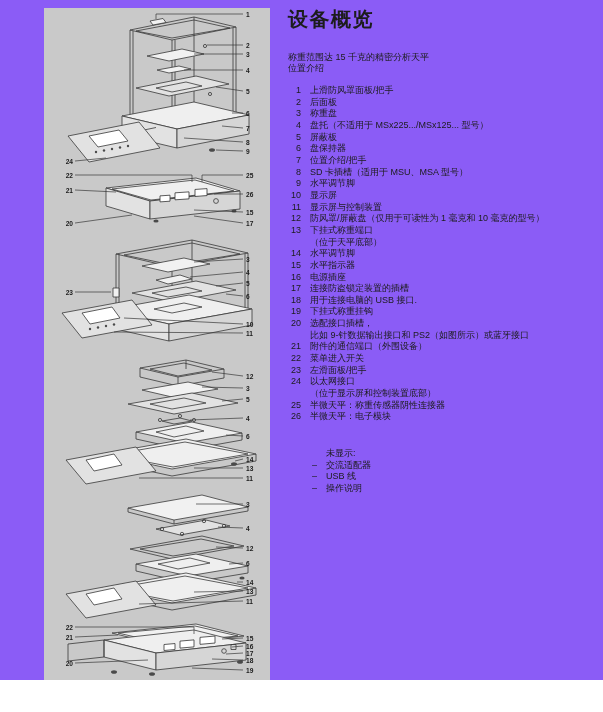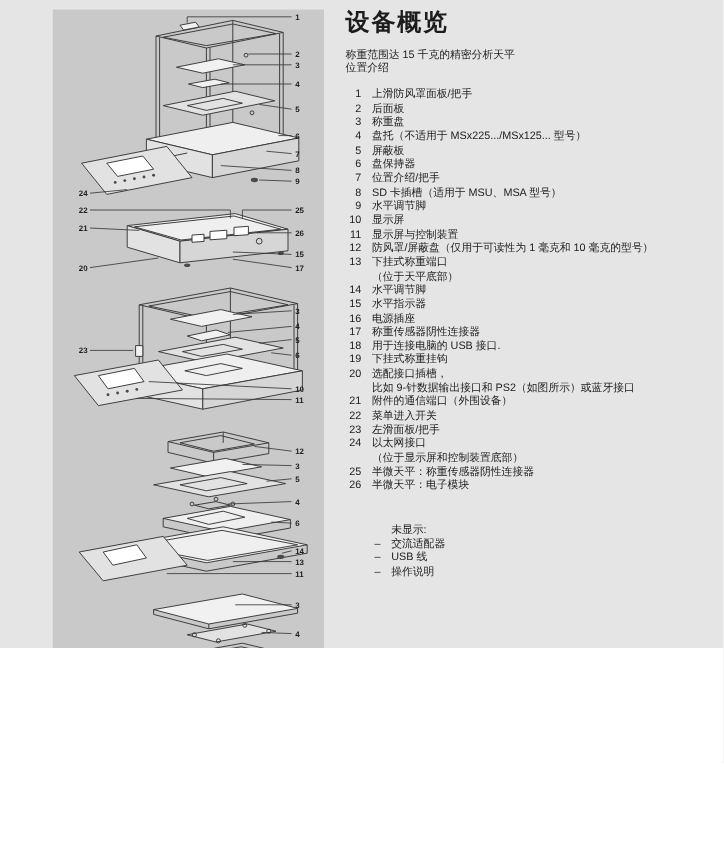--- a/index.html
+++ b/index.html
@@ -1,35 +1,35 @@
 <!DOCTYPE html>
 <html><head>
 <meta charset="utf-8">
 <style>
   html,body{margin:0;padding:0;background:#fff;}
   #page{
-    position:relative;width:603px;height:540px;background:#e5e5e5;overflow:hidden;
+    position:relative;width:603px;height:680px;background:#8b5cf6;overflow:hidden;
     font-family:"Liberation Sans","DejaVu Sans",sans-serif;color:#1c1c1c;
   }
   
   #diagram-panel{position:absolute;left:44px;top:8px;width:226px;height:673px;background:#c9c9c9;}
   svg{display:block;}
   .ln{stroke:#383838;stroke-width:0.8;fill:none;stroke-linejoin:round;}
   .ldr{stroke:#383838;stroke-width:0.7;fill:none;}
   .f-top{fill:#efefef;stroke:#383838;stroke-width:0.8;stroke-linejoin:round;}
   .f-front{fill:#e2e2e2;stroke:#383838;stroke-width:0.8;stroke-linejoin:round;}
   .f-side{fill:#d6d6d6;stroke:#383838;stroke-width:0.8;stroke-linejoin:round;}
   .f-plate{fill:#f1f1f1;stroke:#383838;stroke-width:0.8;stroke-linejoin:round;}
   .f-disp{fill:#ffffff;stroke:#383838;stroke-width:0.8;}
   .f-dark{fill:#4a4a4a;stroke:none;}
   .co{font-family:"Liberation Sans","DejaVu Sans",sans-serif;font-size:6.6px;font-weight:bold;fill:#202020;}
   
   #content{position:absolute;left:288px;top:6px;width:306px;}
   #page-title{font-size:20px;font-weight:bold;letter-spacing:1.5px;margin:0;line-height:26px;}
-  #subtitle{margin-top:8px;font-size:9px;line-height:11px;}
+  #subtitle{margin-top:20px;font-size:9px;line-height:11px;}
   #section-label{font-size:9px;line-height:11px;}
   #parts-list{margin-top:11px;}
   .row{display:flex;font-size:9px;line-height:11.65px;}
   .row .no{flex:none;width:13px;text-align:right;}
   .row .txt{margin-left:9px;white-space:nowrap;}
   #not-shown{margin-top:25px;margin-left:16px;}
   
   #footer-title{position:absolute;right:68px;top:693px;font-size:11px;text-align:center;}
   #page-number-box{position:absolute;left:557px;top:689px;width:46px;height:17px;background:#d9d9d9;
     text-align:center;font-size:9.5px;font-weight:bold;line-height:17px;}
@@ -391,21 +391,21 @@
           <span class="txt">水平指示器</span>
         </div>
 
         <div class="row">
           <span class="no">16</span>
           <span class="txt">电源插座</span>
         </div>
 
         <div class="row">
           <span class="no">17</span>
-          <span class="txt">称重传感器阴性连接器</span>
+          <span class="txt">连接防盗锁定装置的插槽</span>
         </div>
 
         <div class="row">
           <span class="no">18</span>
           <span class="txt">用于连接电脑的 USB 接口.</span>
         </div>
 
         <div class="row">
           <span class="no">19</span>
           <span class="txt">下挂式称重挂钩</span>

